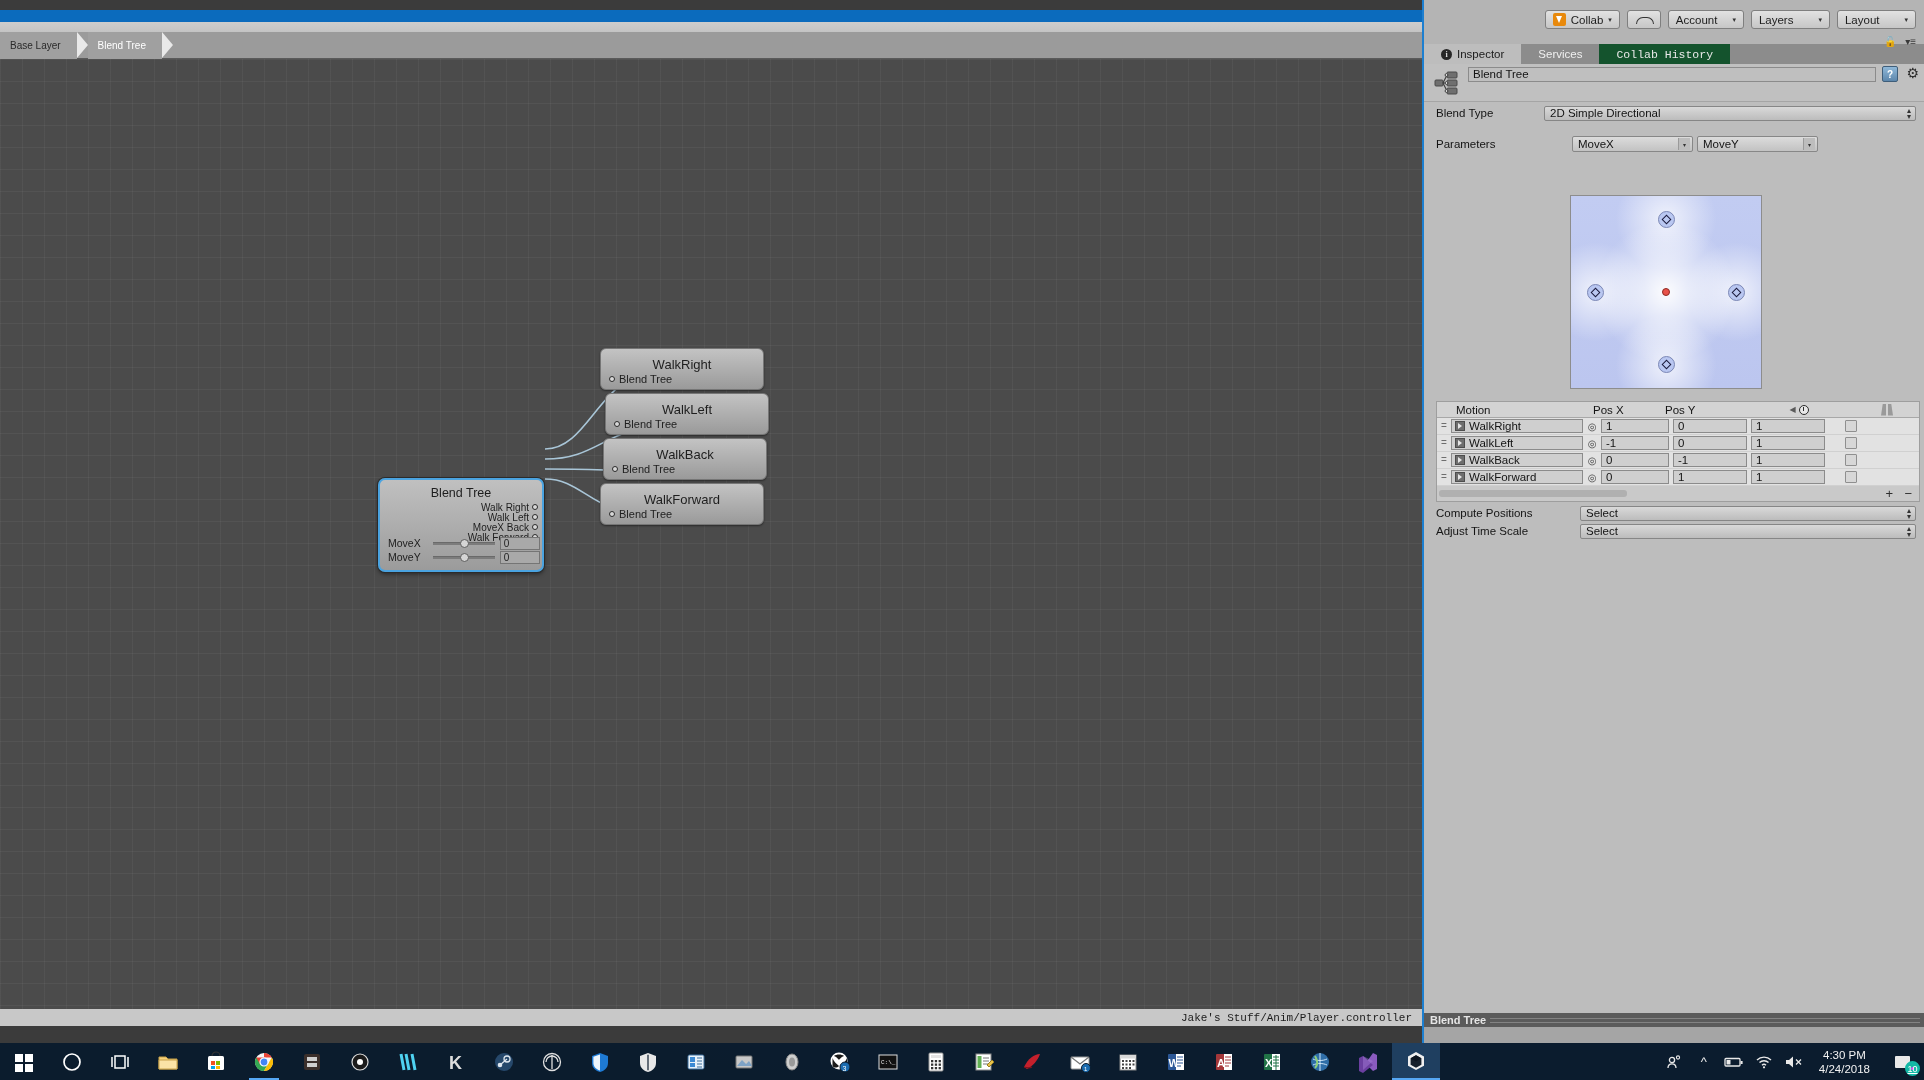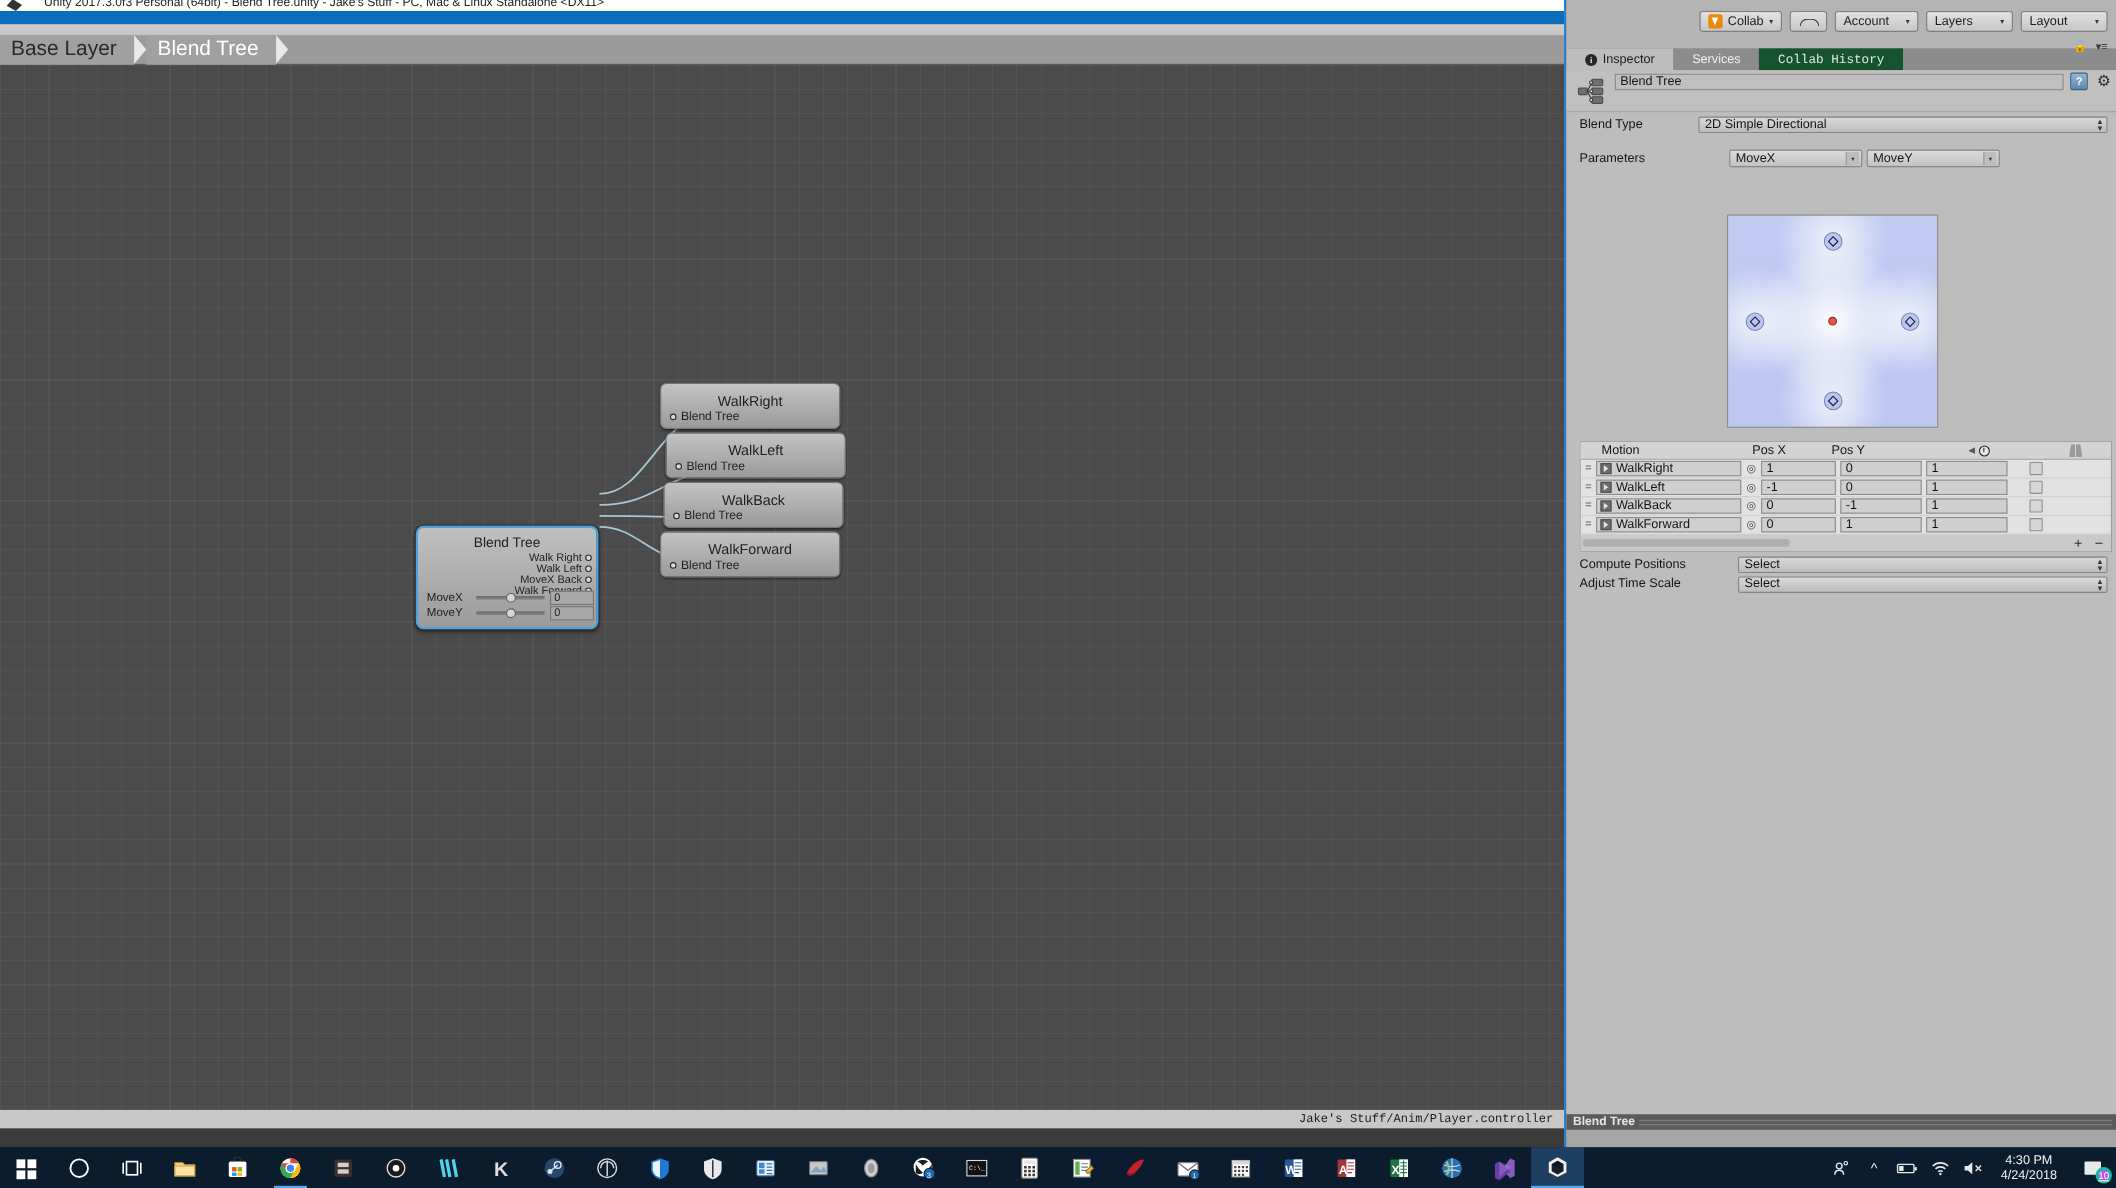--- a/index.html
+++ b/index.html
@@ -60,21 +60,21 @@
   .breadcrumb-bar {
     position: absolute; left: 0; top: 32px; width: 100%; height: 27px;
     background: #9b9b9b;
     border-bottom: 1px solid #5a5a5a;
     display: flex; align-items: center;
   }
   .crumb {
     position: relative; height: 27px;
     display: flex; align-items: center;
     padding: 0 16px 0 10px;
-    font-size: 19px; color: #2a2a2a;
+    font-size: 10px; color: #2a2a2a;
     background: #a0a0a0;
     cursor: default;
   }
   .crumb::after {
     content: ""; position: absolute; right: -11px; top: 0;
     width: 0; height: 0;
     border-top: 13.5px solid transparent;
     border-bottom: 13.5px solid transparent;
     border-left: 11px solid #e9e9e9;
     z-index: 2;
@@ -469,37 +469,33 @@
     position: relative; cursor: pointer;
   }
   .notif-sq {
     width: 15px; height: 12px; background: #e9e9e9; border-radius: 1px;
   }
   .notif-badge {
     position: absolute; right: 4px; bottom: 4px;
     width: 15px; height: 15px; border-radius: 50%;
     background: #d946ef; color: #fff; font-size: 9px;
     display: flex; align-items: center; justify-content: center;
-    border: 3px solid #14b8a6;
+    border: 6px solid #14b8a6;
     text-decoration: underline;
   }
   .ic { width: 22px; height: 22px; display: block; }
 </style>
 </head>
 <body>
 
 <div class="root">
   <div class="desktop"></div>
 
   <div class="unity-win">
 
-    <div class="win-titlebar">
-      <div class="win-titleicon"></div>
-      <div class="win-titletext">Unity 2017.3.0f3 Personal (64bit) - Blend Tree.unity - Jake's Stuff - PC, Mac &amp; Linux Standalone &lt;DX11&gt;</div>
-    </div>
     <div class="win-bluebar"></div>
     <div class="win-toolstrip">
       <div class="win-ctl min">–</div>
       <div class="win-ctl max">□</div>
       <div class="win-ctl cls">✕</div>
       <div class="win-mini">▾≡</div>
     </div>
 
     <div class="breadcrumb-bar">
       <div class="crumb">Base Layer</div>

